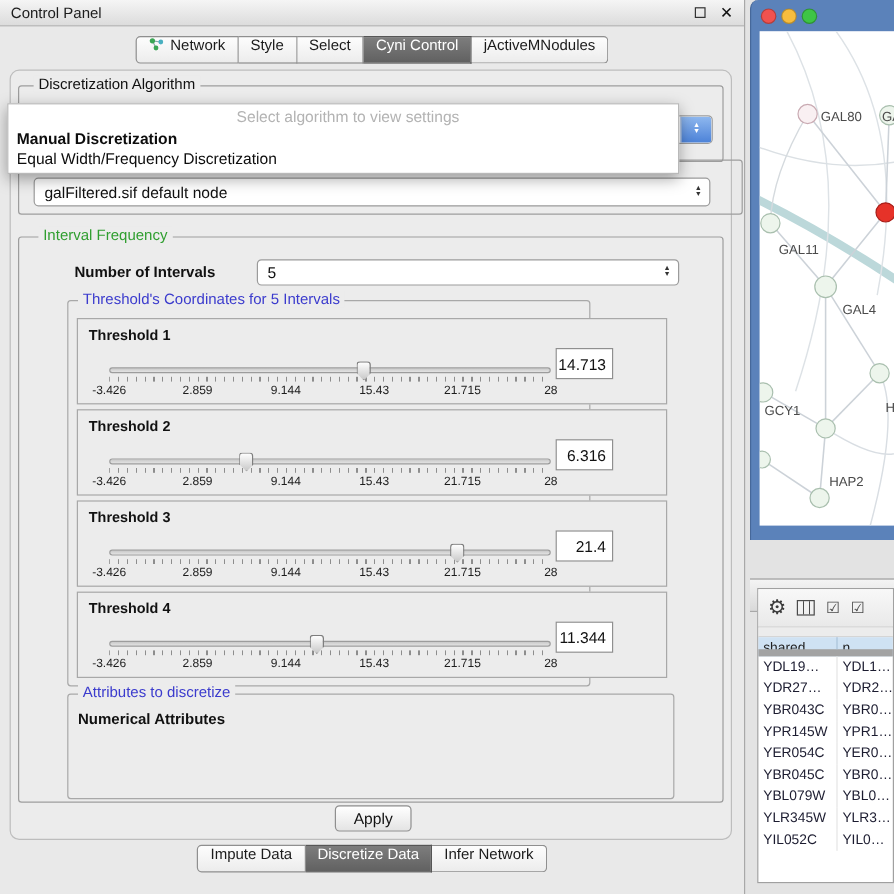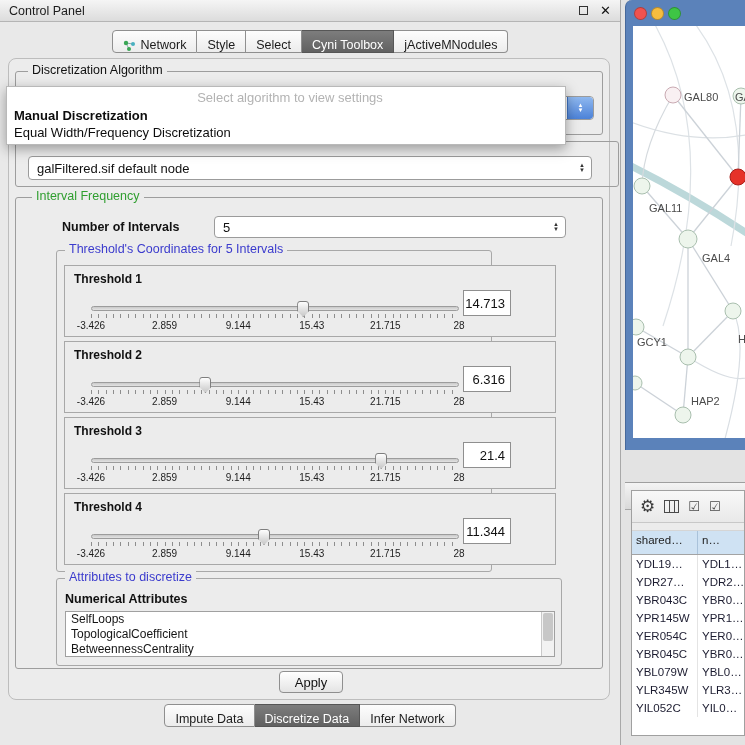--- a/index.html
+++ b/index.html
@@ -22,21 +22,21 @@
     background:linear-gradient(#f5f5f5,#dcdcdc);
     border-bottom:1px solid #b5b5b5;
     display:flex; align-items:center; padding:0 9px; font-size:12.5px; color:#1c1c1c;
   }
   .titlebar .spacer { flex:1; }
   .float-box { width:9px; height:9px; border:1.5px solid #333; margin-right:12px; }
   .close-x { font-size:13px; font-weight:bold; color:#111; }
 
   .tabbar { position:absolute; top:30px; left:0; right:0; display:flex; justify-content:center; }
   .tab {
-    display:flex; align-items:flex-end; gap:5px; height:23px; padding:0 10px;
+    display:flex; align-items:flex-start; gap:5px; height:23px; padding:0 10px;
     border:1px solid #8f8f8f; border-left:none;
     background:linear-gradient(#fdfdfd,#ececec);
     font-size:12.5px; color:#1b1b1b; cursor:default; white-space:nowrap;
   }
   .tab.first { border-left:1px solid #8f8f8f; border-radius:4px 0 0 4px; }
   .tab.last  { border-radius:0 4px 4px 0; }
   .tab.selected { background:linear-gradient(#7d7d7d,#616161); color:#fff; border-color:#565656; }
 
   .inner-panel {
     position:absolute; left:8px; top:58px; width:602px; height:642px;
@@ -154,21 +154,21 @@
     height:32px; background:linear-gradient(#f8f8f8,#e9e9e9); border-bottom:1px solid #c8c8c8;
     display:flex; align-items:center; gap:9px; padding:0 8px;
   }
   .gear { font-size:17px; color:#3a3a3a; line-height:1; }
   .cols-icon {
     width:15px; height:13px; border:1px solid #4a4a4a; background:
       linear-gradient(to right, transparent 0 4px, #4a4a4a 4px 5px, transparent 5px 9px, #4a4a4a 9px 10px, transparent 10px);
   }
   .chk { font-size:13px; color:#4a4a4a; line-height:1; }
   .tp-strip { height:8px; background:#ececec; border-bottom:1px solid #d5d5d5; }
-  .thead { display:flex; height:24px; border-bottom:1px solid #a3a3a3; background:#cfe2f3; }
+  .thead { display:flex; height:16px; border-bottom:6px solid #a3a3a3; background:#cfe2f3; }
   .thead .hc { font-size:11.5px; color:#222; line-height:19px; padding-left:4px; white-space:nowrap; overflow:hidden; }
   .thead .hc.c0 { width:66px; border-right:1px solid #a9c2da; }
   .thead .hc.c1 { flex:1; }
   .trow { display:flex; height:18px; line-height:18px; }
   .tcell { font-size:11.5px; color:#1c1c30; white-space:nowrap; overflow:hidden; }
   .tcell.c0 { width:66px; padding-left:4px; border-right:1px solid #e4e4e4; }
   .tcell.c1 { flex:1; padding-left:4px; }
 </style>
 </head>
 <body>
@@ -195,41 +195,41 @@
         </svg>
         <span>Network</span>
       </div>
       <div class="tab">
         <span>Style</span>
       </div>
       <div class="tab">
         <span>Select</span>
       </div>
       <div class="tab selected">
-        <span>Cyni Toolbox</span>
+        <span>Cyni Control</span>
       </div>
       <div class="tab last">
         <span>jActiveMNodules</span>
       </div>
     </div>
 
     <div class="inner-panel">
 
       <div class="group" style="left:6px; top:12px; width:588px; height:64px;">
         <span class="group-title">Discretization Algorithm</span>
         <div class="combo" style="left:12px; top:24px; width:566px; height:24px;">
           <span class="txt"></span>
           <span class="bluecap">
               <span>▲</span>
               <span>▼</span>
             </span>
         </div>
       </div>
 
-      <div class="group" style="left:6px; top:82px; width:604px; height:46px;">
+      <div class="group" style="left:6px; top:74px; width:604px; height:46px;">
         <span class="group-title">Table Data</span>
         <div class="combo" style="left:12px; top:14px; width:564px; height:24px;">
           <span class="txt">galFiltered.sif default node</span>
           <span class="arrows">
               <span>▲</span>
               <span>▼</span>
             </span>
         </div>
       </div>
 
@@ -321,30 +321,20 @@
                 <span style="left:100%">28</span>
               </div>
             </div>
             <div class="value-box">11.344</div>
           </div>
         </div>
 
         <div class="group" style="left:40px; top:380px; width:506px; height:88px; border-color:#a8a8a8;">
           <span class="group-title blue" style="left:8px;">Attributes to discretize</span>
           <span class="bold-label" style="left:8px; top:13px;">Numerical Attributes</span>
-          <div class="listbox">
-            <div id="attr-list">
-                <div class="list-item">SelfLoops</div>
-                <div class="list-item">TopologicalCoefficient</div>
-                <div class="list-item">BetweennessCentrality</div>
-              </div>
-            <div class="list-scroll">
-              <div class="list-thumb"></div>
-            </div>
-          </div>
         </div>
       </div>
 
       <div class="apply-btn">Apply</div>
     </div>
 
     <div class="bottom-tabbar">
       <div class="tab first">
         <span>Impute Data</span>
       </div>

